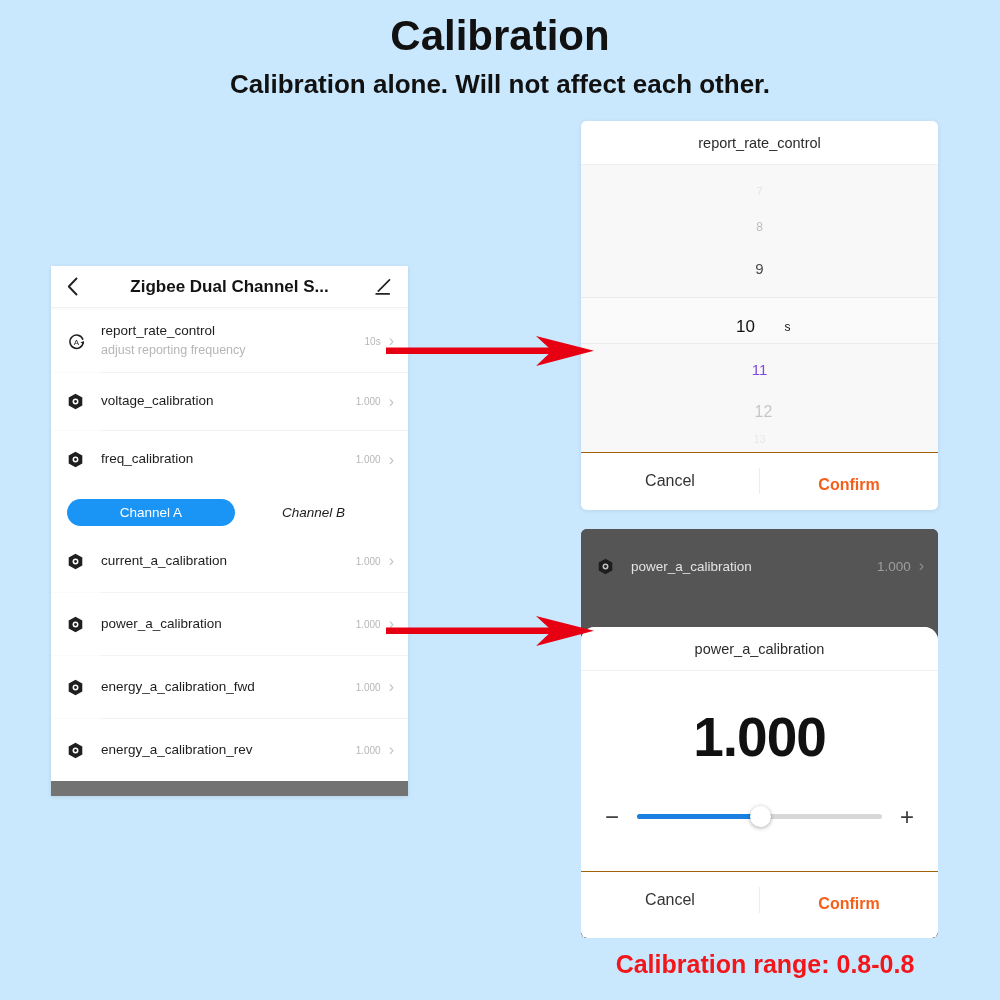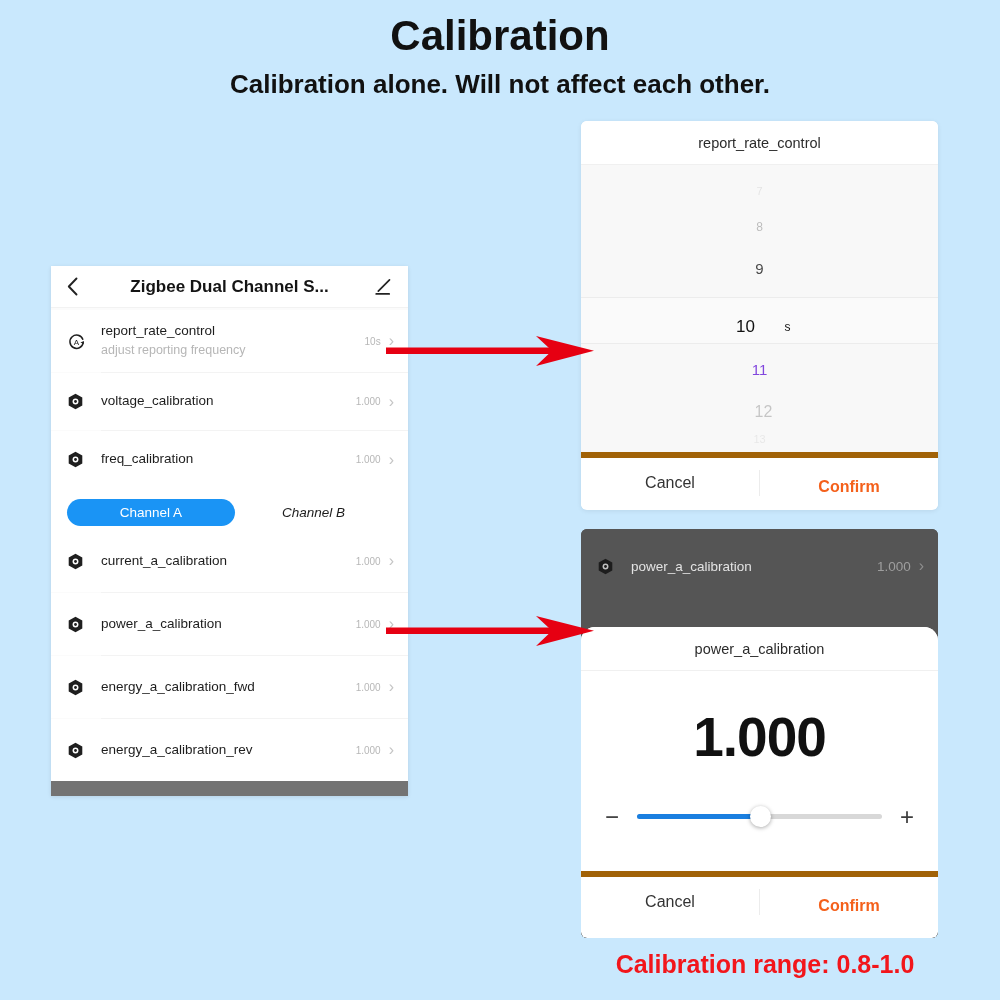--- a/index.html
+++ b/index.html
@@ -94,21 +94,21 @@
   .wheel-items { position:relative; height:100%; }
   .wheel-item {
     position:absolute; left:0; right:0; text-align:center;
     display:flex; align-items:center; justify-content:center;
   }
   .wheel-item .num { display:inline-block; min-width: 34px; text-align:center; }
   .wheel-item .unit { margin-left: 22px; font-size: 12px; }
 
   .dlg-actions {
     height: 56px; display:flex; align-items:center; background:#fff;
-    border-top: 6px solid #a16207;
+    border-top: 1px solid #a16207;
   }
   .dlg-btn { flex:1; text-align:center; font-size: 16px; cursor:pointer; }
   .dlg-btn.cancel { color:#333; }
   .dlg-btn.confirm { color:#f4601b; font-weight:bold;margin-top:8px; }
   .dlg-divider { width:1px; height: 26px; background:#ececec; }
 
   
   #slider-wrap {
     position:absolute; left: 581px; top: 529px; width: 357px; height: 409px;
     border-radius: 6px; overflow:hidden; background:#555;
@@ -415,15 +415,15 @@
   <svg class="arrow" style="left:386px; top:330px;" width="210" height="42" viewBox="0 0 210 42">
     <rect x="0" y="17.5" width="168" height="6.5" fill="#e60012"></rect>
     <path d="M150,6 L208,20.8 L150,36 L166,20.8 Z" fill="#e60012"></path>
   </svg>
 
   <svg class="arrow" style="left:386px; top:610px;" width="210" height="42" viewBox="0 0 210 42">
     <rect x="0" y="17.5" width="168" height="6.5" fill="#e60012"></rect>
     <path d="M150,6 L208,20.8 L150,36 L166,20.8 Z" fill="#e60012"></path>
   </svg>
 
-  <div class="range-note">Calibration range: 0.8-1.0</div>
+  <div class="range-note">Calibration range: 0.8-0.8</div>
 
 </div>
 
 </body></html>

